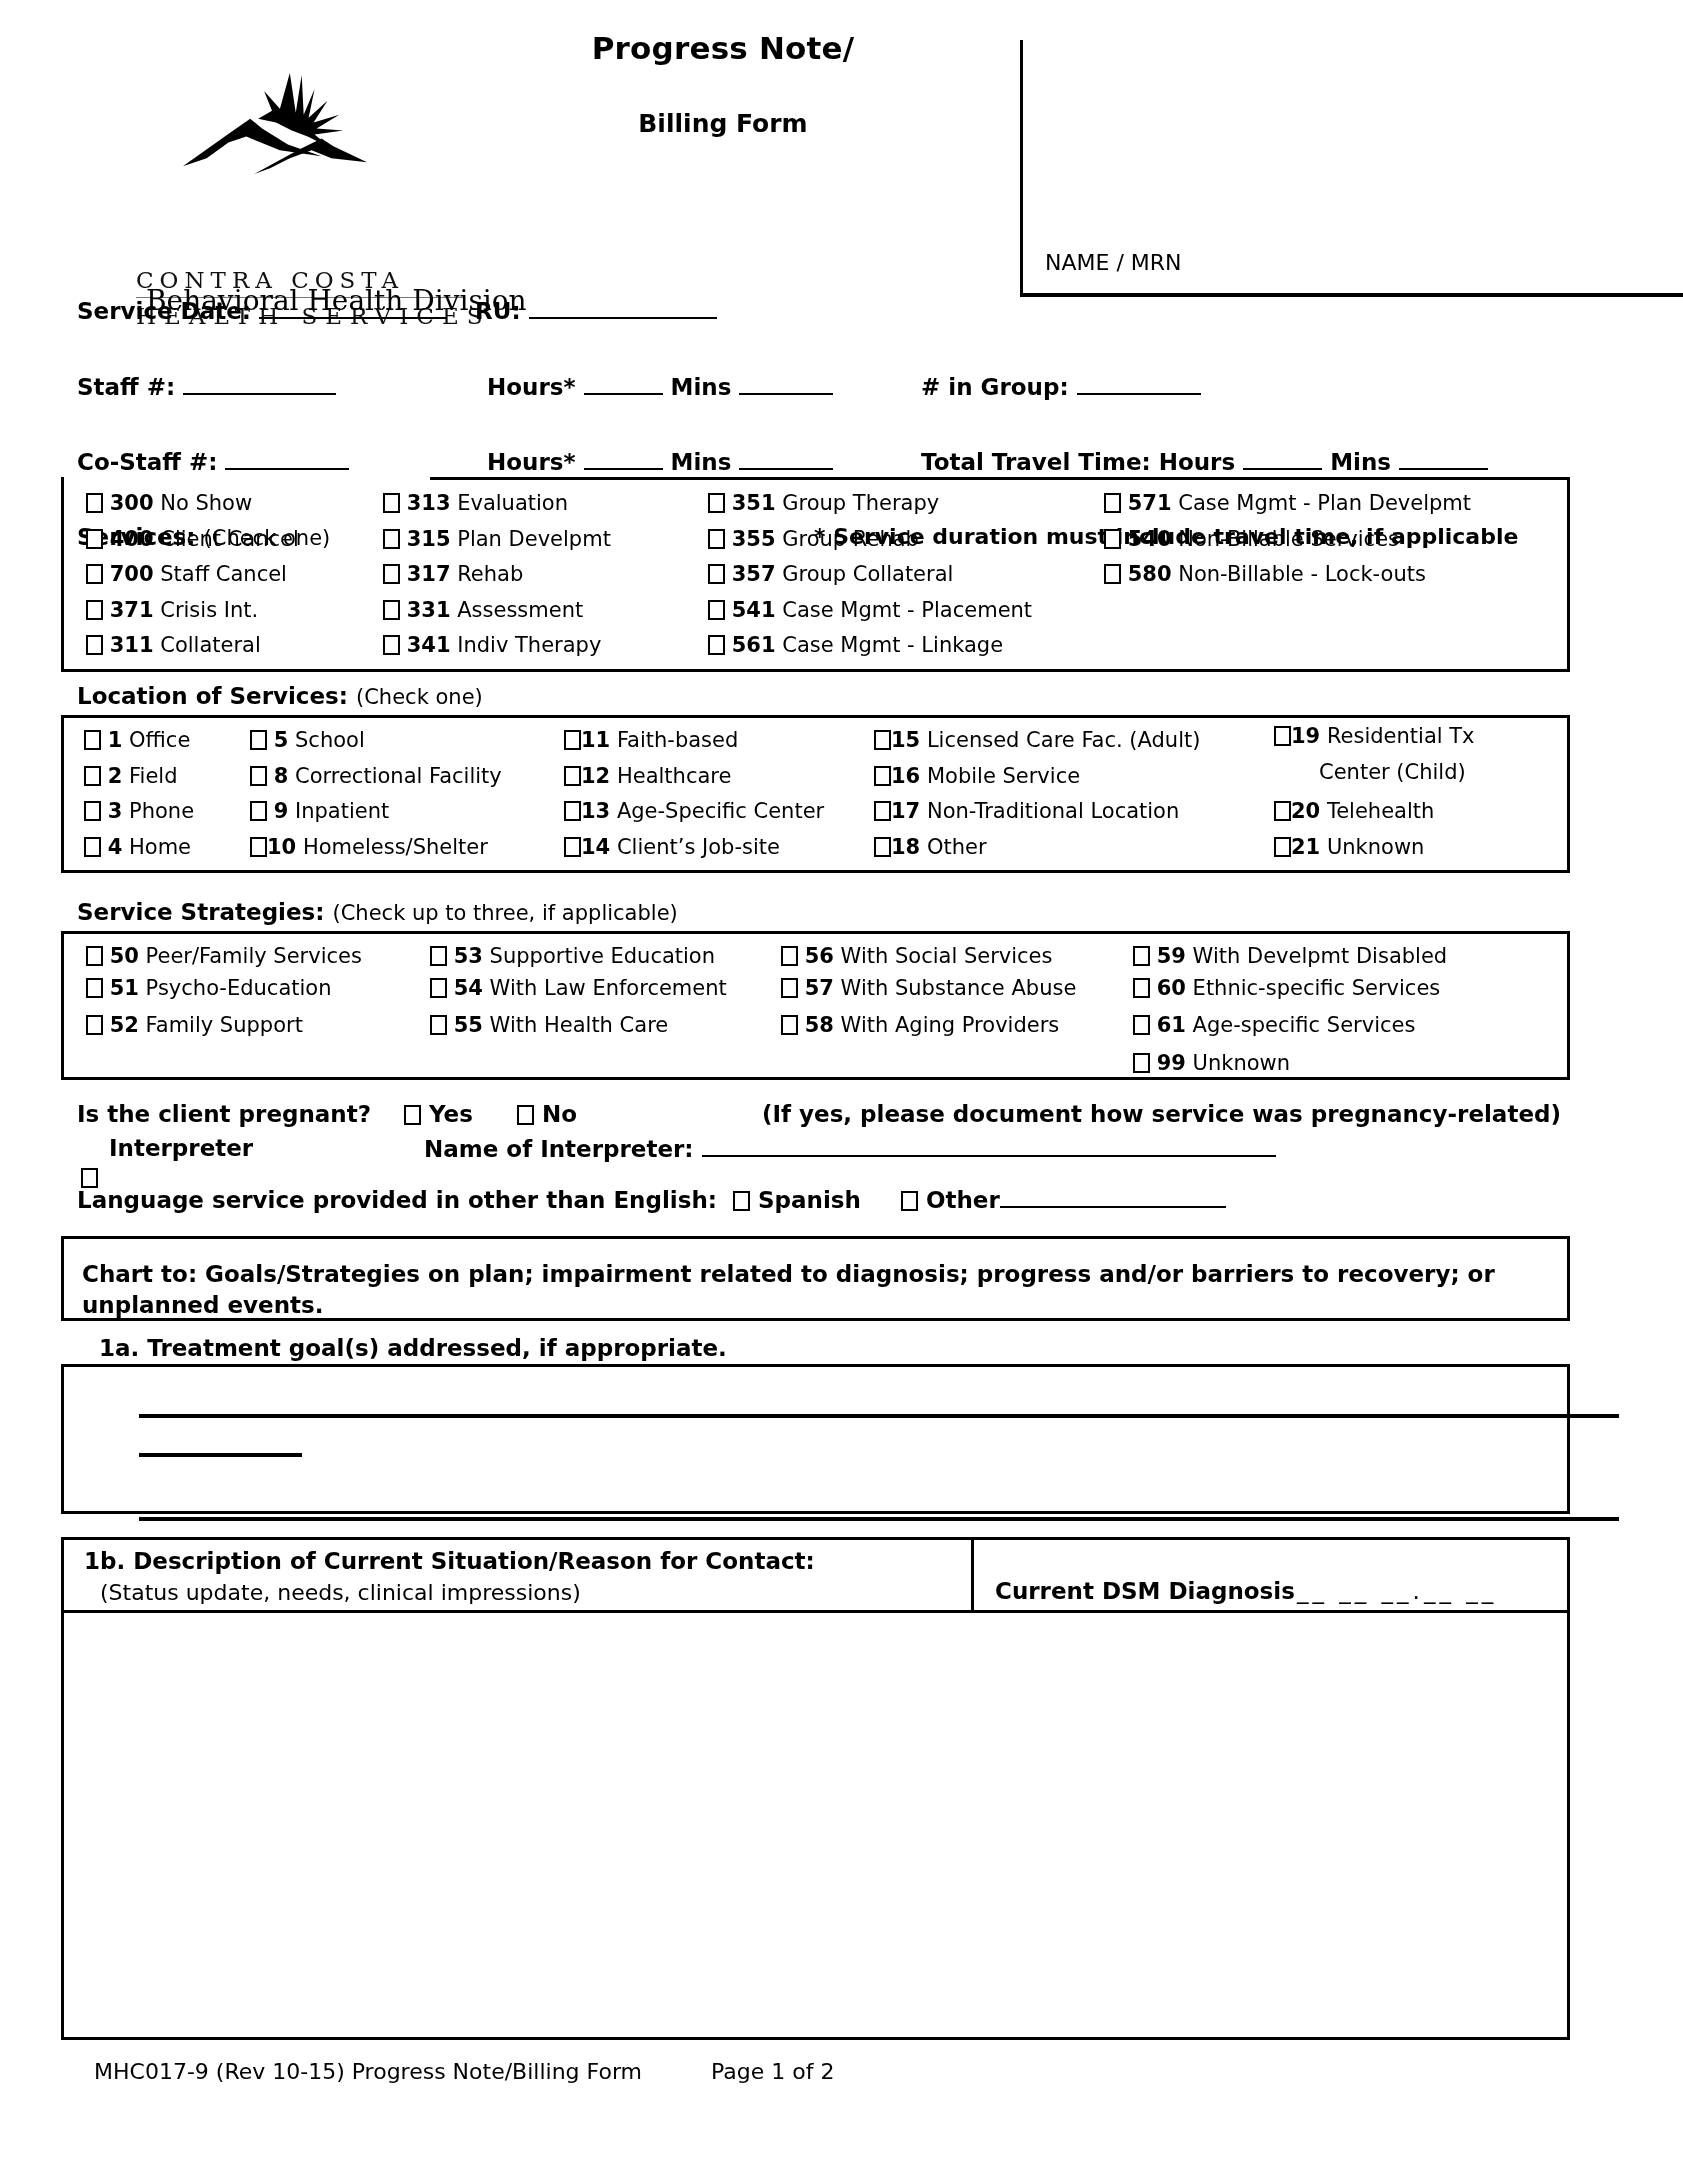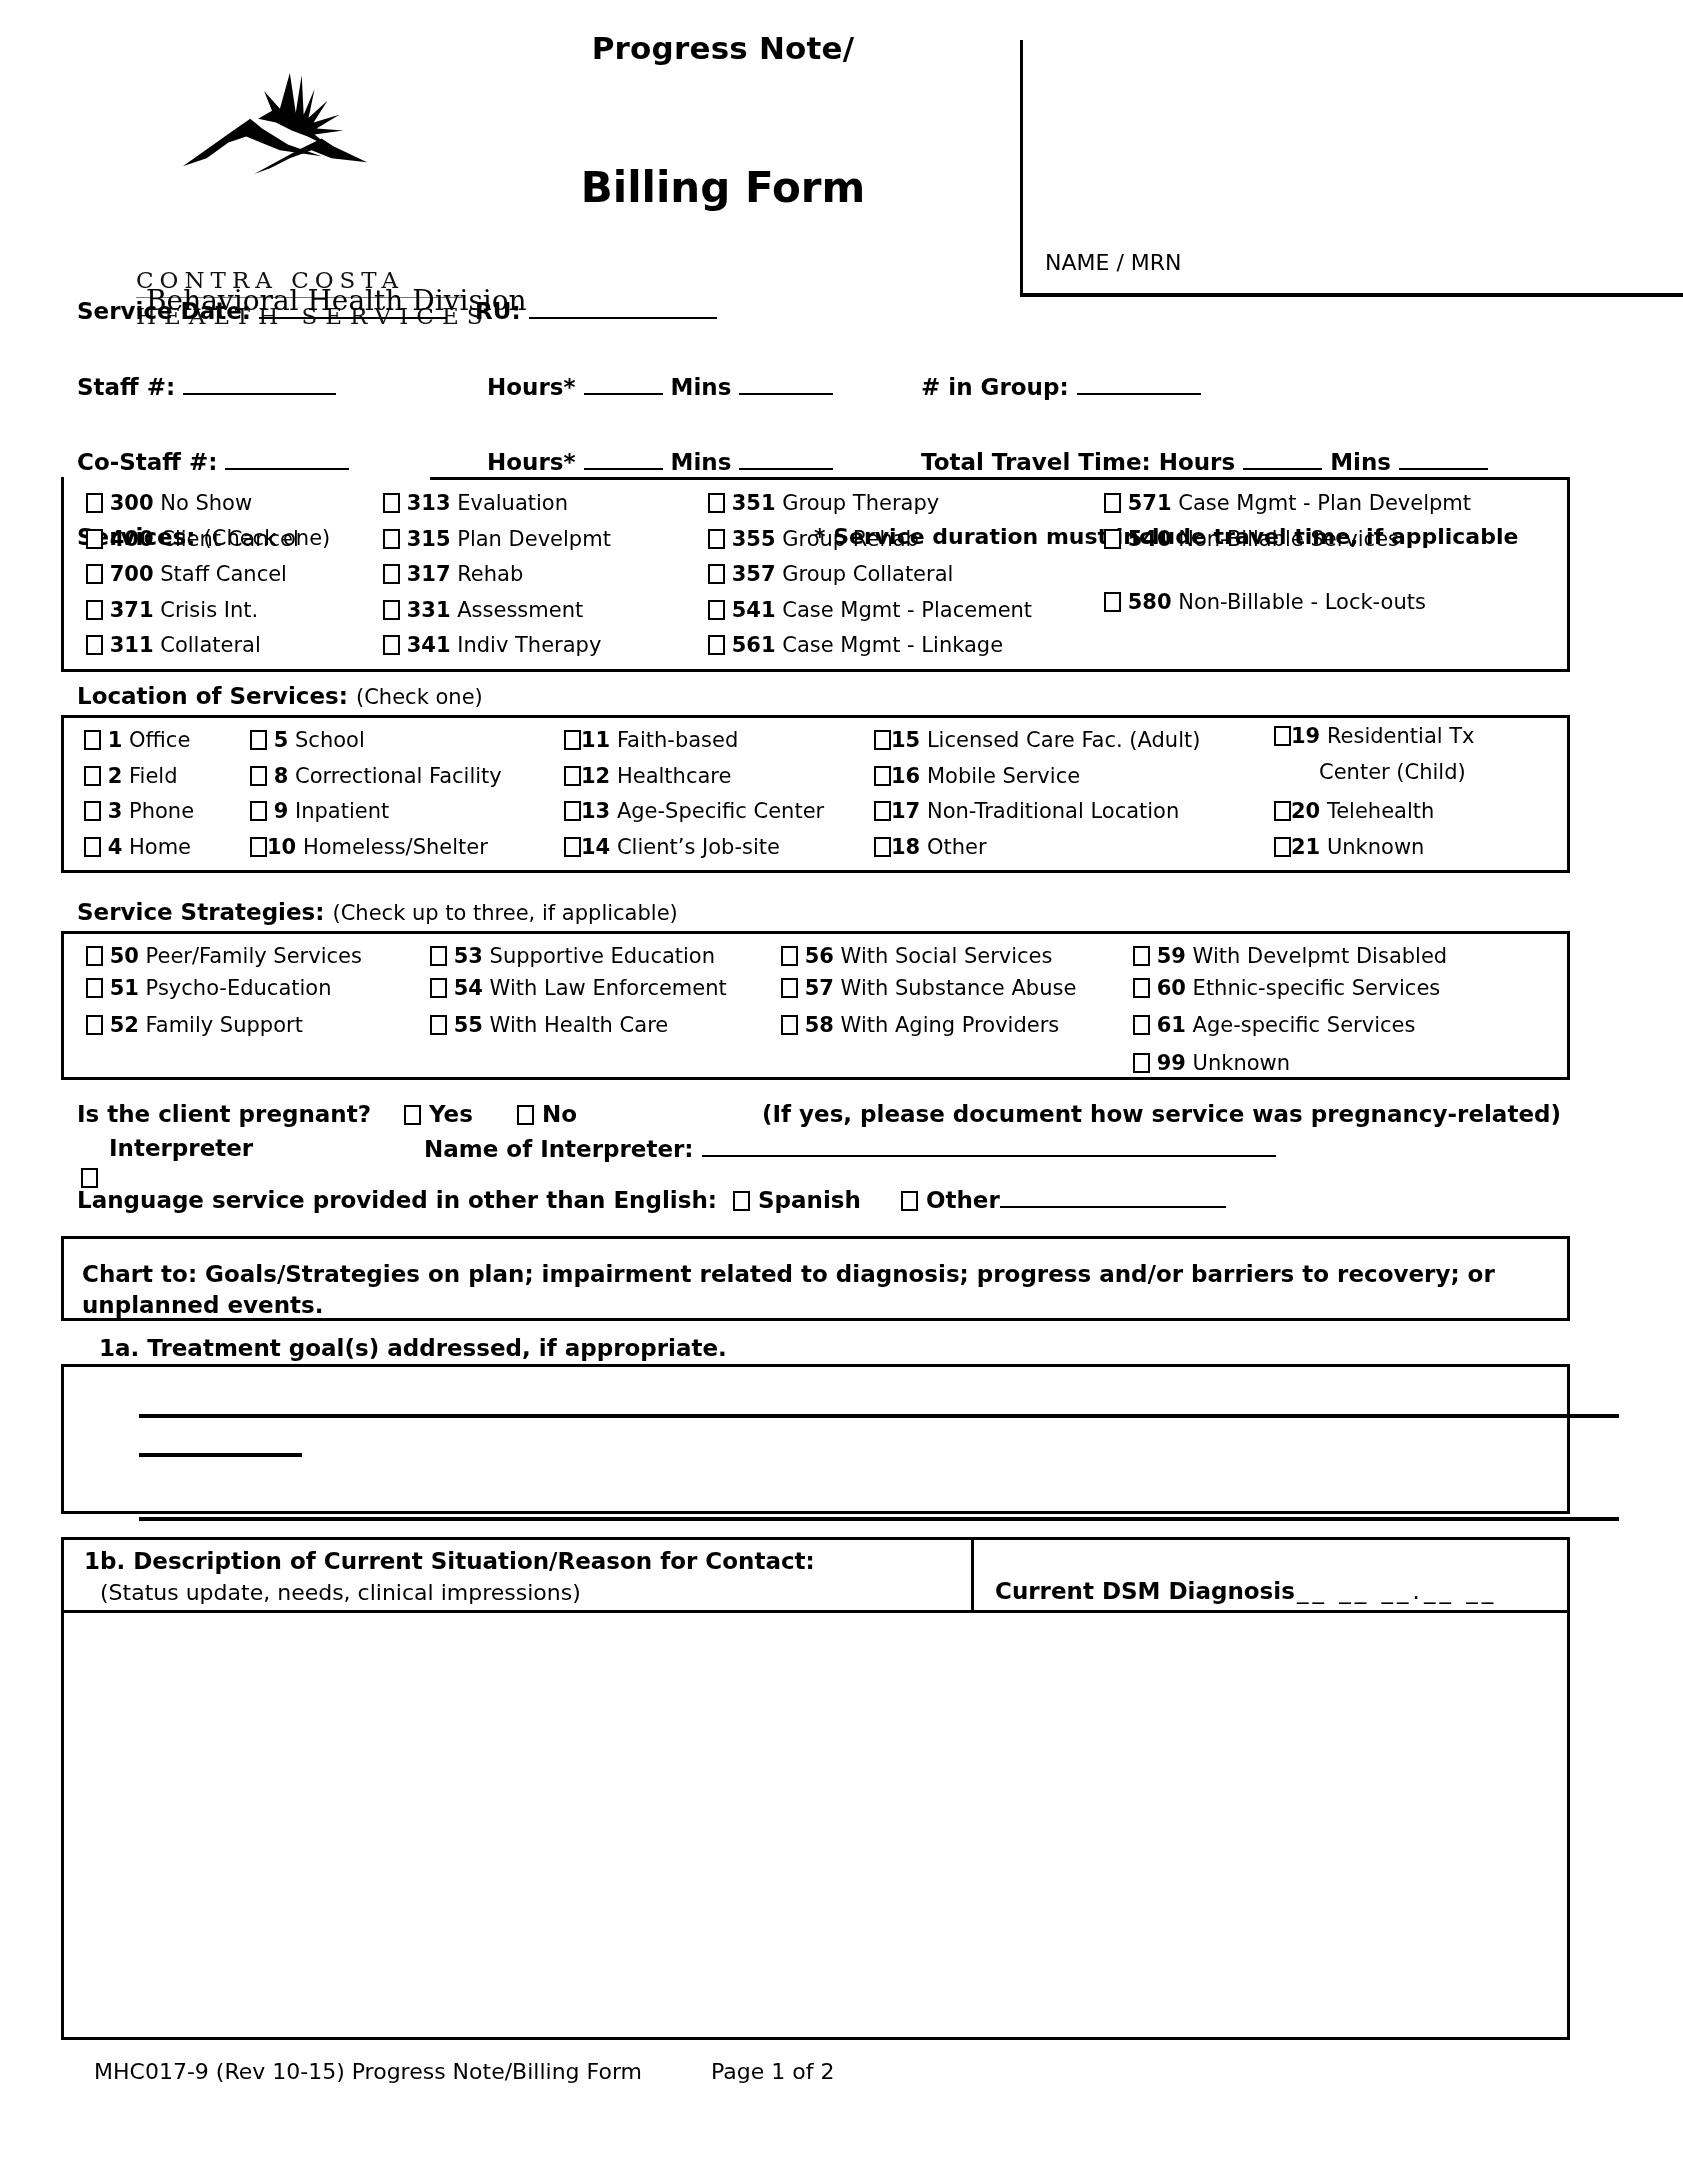--- a/index.html
+++ b/index.html
@@ -34,23 +34,23 @@
     top: 30px;
     width: 416px;
     text-align: center;
   }
   .title-line1 {
     font-size: 31px;
     font-weight: bold;
     letter-spacing: 0.2px;
   }
   .title-line2 {
-    font-size: 42px;
-    font-weight: bold;
-    margin-top: 97px;
+    font-size: 25px;
+    font-weight: bold;
+    margin-top: 43px;
   }
 
   .logo-wrap {
     position: absolute;
     left: 69px;
     top: 71px;
     width: 416px;
     height: 178px;
   }
   .logo-mark {
@@ -358,21 +358,21 @@
     <div class="item" style="left:319px; top:156px;"><span class="cb"></span> <span class="code">341</span> <span class="lbl">Indiv Therapy</span></div>
 
     <div class="item" style="left:644px; top:14px;"><span class="cb"></span> <span class="code">351</span> <span class="lbl">Group Therapy</span></div>
     <div class="item" style="left:644px; top:50px;"><span class="cb"></span> <span class="code">355</span> <span class="lbl">Group Rehab</span></div>
     <div class="item" style="left:644px; top:85px;"><span class="cb"></span> <span class="code">357</span> <span class="lbl">Group Collateral</span></div>
     <div class="item" style="left:644px; top:121px;"><span class="cb"></span> <span class="code">541</span> <span class="lbl">Case Mgmt - Placement</span></div>
     <div class="item" style="left:644px; top:156px;"><span class="cb"></span> <span class="code">561</span> <span class="lbl">Case Mgmt - Linkage</span></div>
 
     <div class="item" style="left:1040px; top:14px;"><span class="cb"></span> <span class="code">571</span> <span class="lbl">Case Mgmt - Plan Develpmt</span></div>
     <div class="item" style="left:1040px; top:50px;"><span class="cb"></span> <span class="code">540</span> <span class="lbl">Non-Billable Services</span></div>
-    <div class="item" style="left:1040px; top:85px;margin-top:28px;"><span class="cb"></span> <span class="code">580</span> <span class="lbl">Non-Billable - Lock-outs</span></div>
+    <div class="item" style="left:1040px; top:85px;"><span class="cb"></span> <span class="code">580</span> <span class="lbl">Non-Billable - Lock-outs</span></div>
   </div>
 
   <div class="plainrow sec-heading" style="left:77px; top:683px;">
     <span>Location of Services:</span>
     <span class="sub">(Check one)</span>
   </div>
 
   <div class="cbox-panel" style="position:absolute; left:61px; top:715px; width:1509px; height:158px;">
 
     <div class="item" style="left:20px; top:10px;"><span class="cb"></span> <span class="code">1</span> <span class="lbl">Office</span></div>

